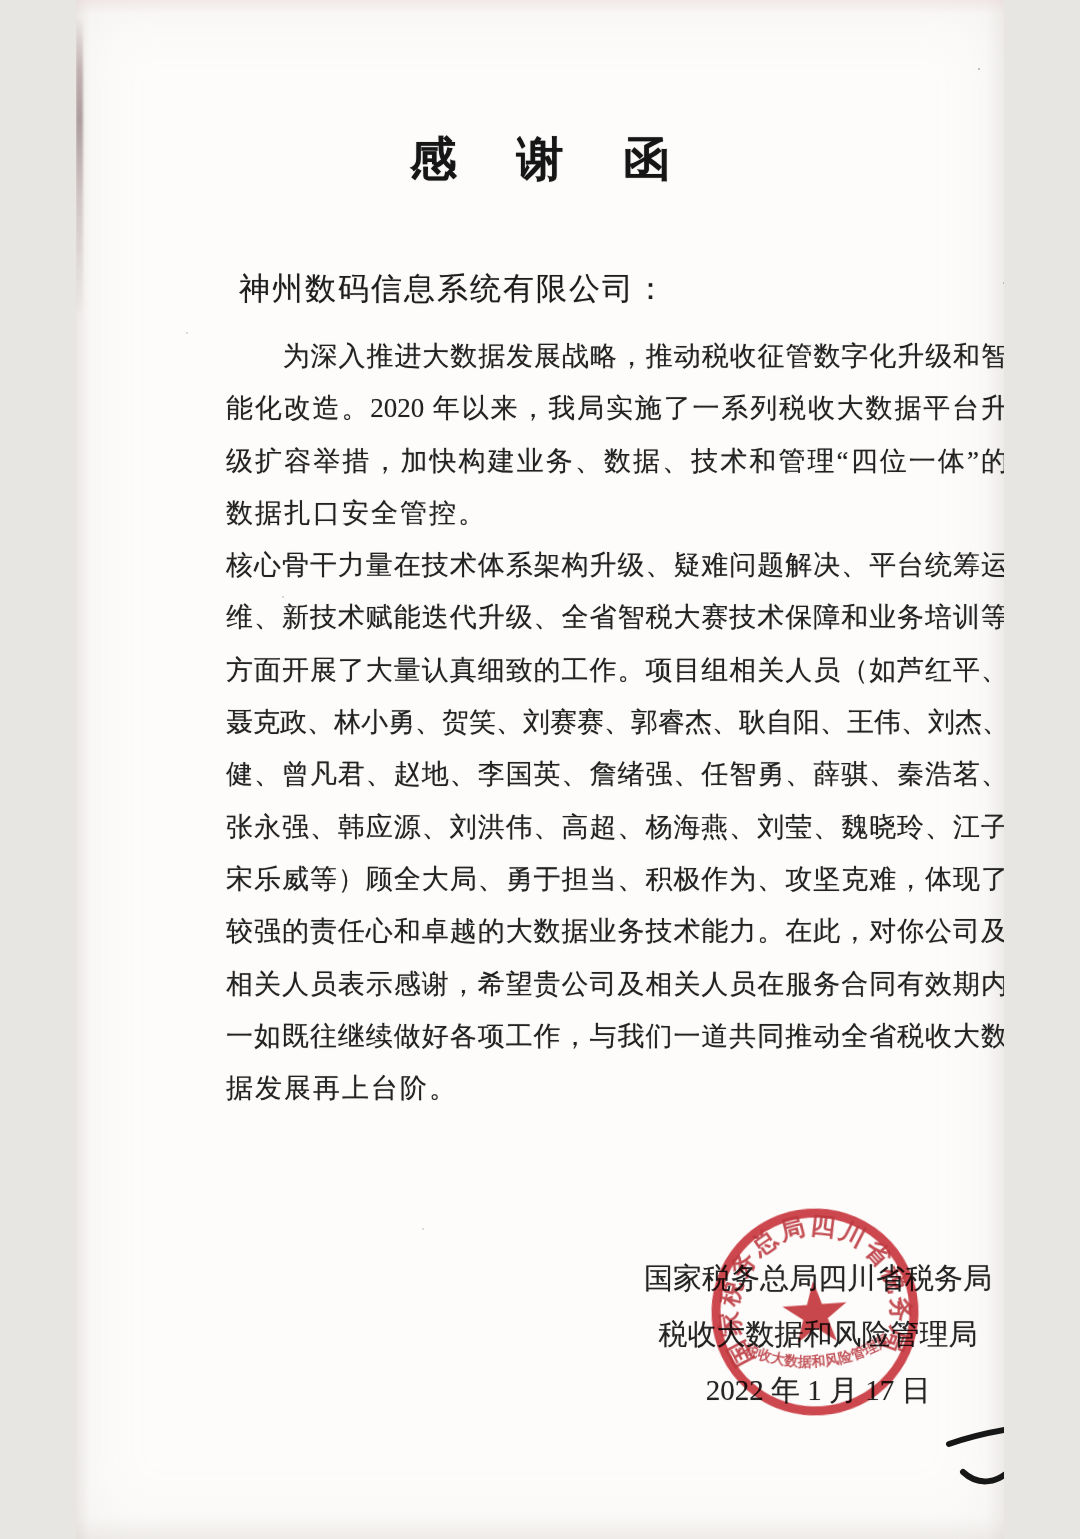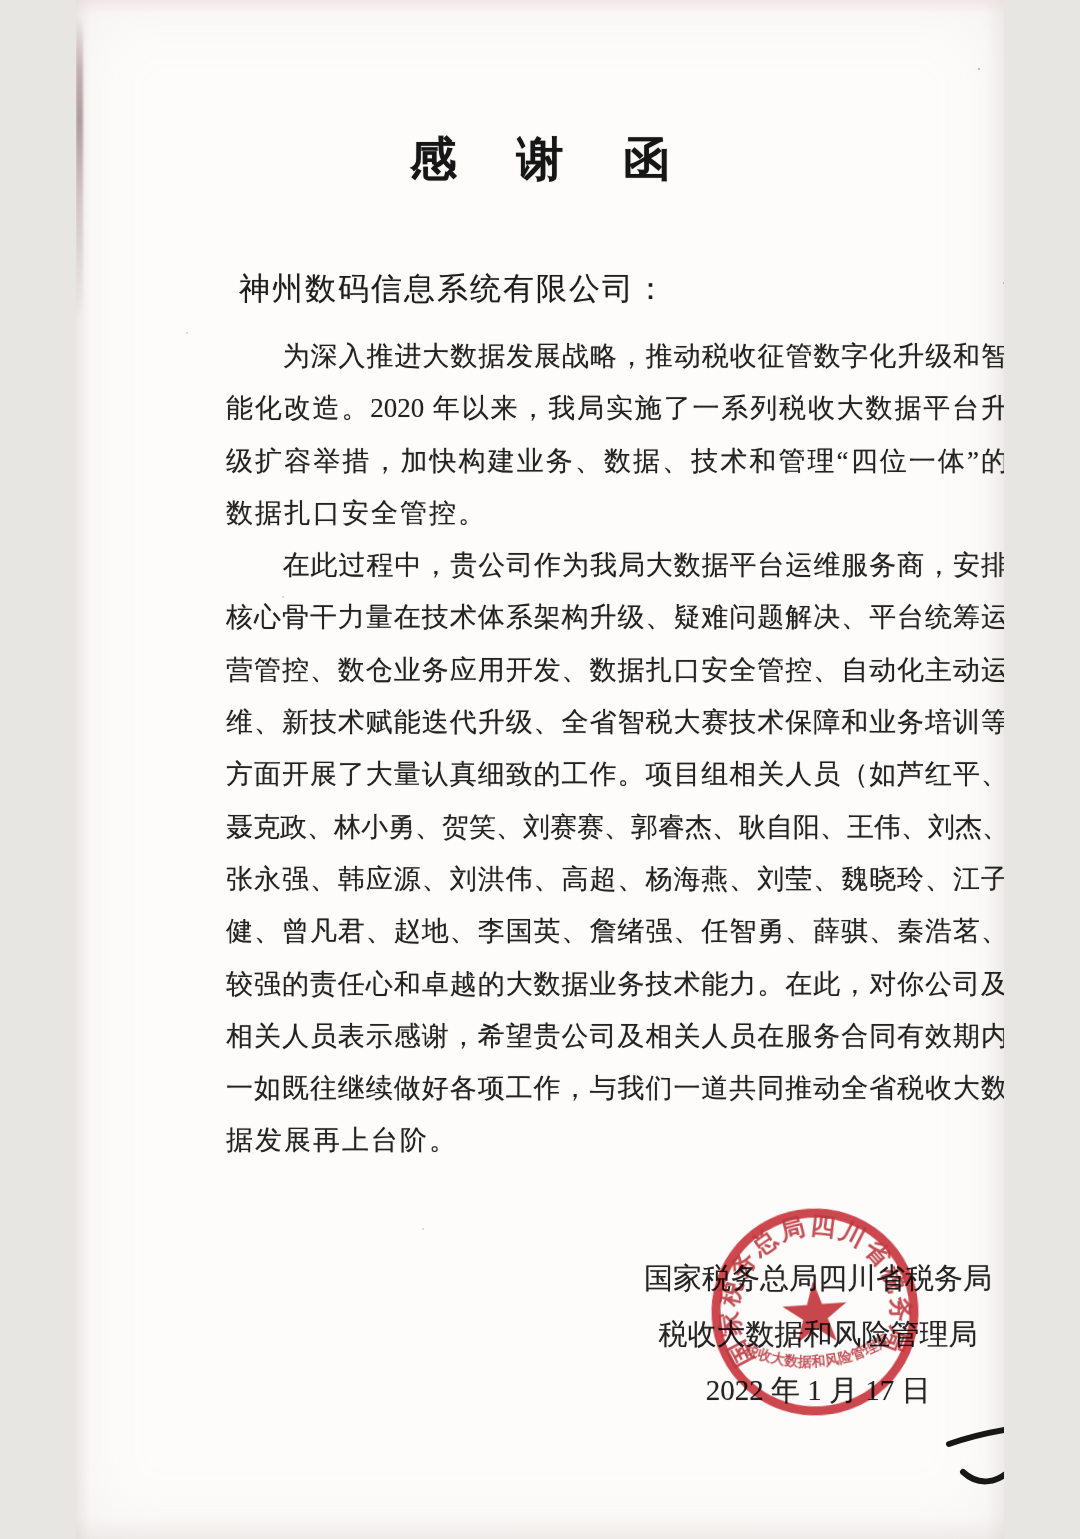--- a/index.html
+++ b/index.html
@@ -154,36 +154,35 @@
   <div class="body-block">
 
       <div class="line indent">为深入推进大数据发展战略，推动税收征管数字化升级和智</div>
 
       <div class="line">能化改造。2020 年以来，我局实施了一系列税收大数据平台升</div>
 
       <div class="line">级扩容举措，加快构建业务、数据、技术和管理“四位一体”的</div>
 
       <div class="line no-fill">数据扎口安全管控。</div>
 
-      <div class="line indent">在此过程中，贵公司作为我局大数据平台运维服务商，安排</div>
 
       <div class="line">核心骨干力量在技术体系架构升级、疑难问题解决、平台统筹运</div>
 
-      <div class="line">营管控、数仓业务应用开发、数据扎口安全管控、自动化主动运</div>
 
       <div class="line">维、新技术赋能迭代升级、全省智税大赛技术保障和业务培训等</div>
 
       <div class="line">方面开展了大量认真细致的工作。项目组相关人员（如芦红平、</div>
 
       <div class="line">聂克政、林小勇、贺笑、刘赛赛、郭睿杰、耿自阳、王伟、刘杰、</div>
 
+      <div class="line">健、曾凡君、赵地、李国英、詹绪强、任智勇、薛骐、秦浩茗、</div>
+
       <div class="line">张永强、韩应源、刘洪伟、高超、杨海燕、刘莹、魏晓玲、江子</div>
 
-      <div class="line">健、曾凡君、赵地、李国英、詹绪强、任智勇、薛骐、秦浩茗、</div>
-
+      <div class="line">宋乐威等）顾全大局、勇于担当、积极作为、攻坚克难，体现了</div>
 
       <div class="line">较强的责任心和卓越的大数据业务技术能力。在此，对你公司及</div>
 
       <div class="line">相关人员表示感谢，希望贵公司及相关人员在服务合同有效期内</div>
 
       <div class="line">一如既往继续做好各项工作，与我们一道共同推动全省税收大数</div>
 
       <div class="line no-fill">据发展再上台阶。</div>
     </div>
 

